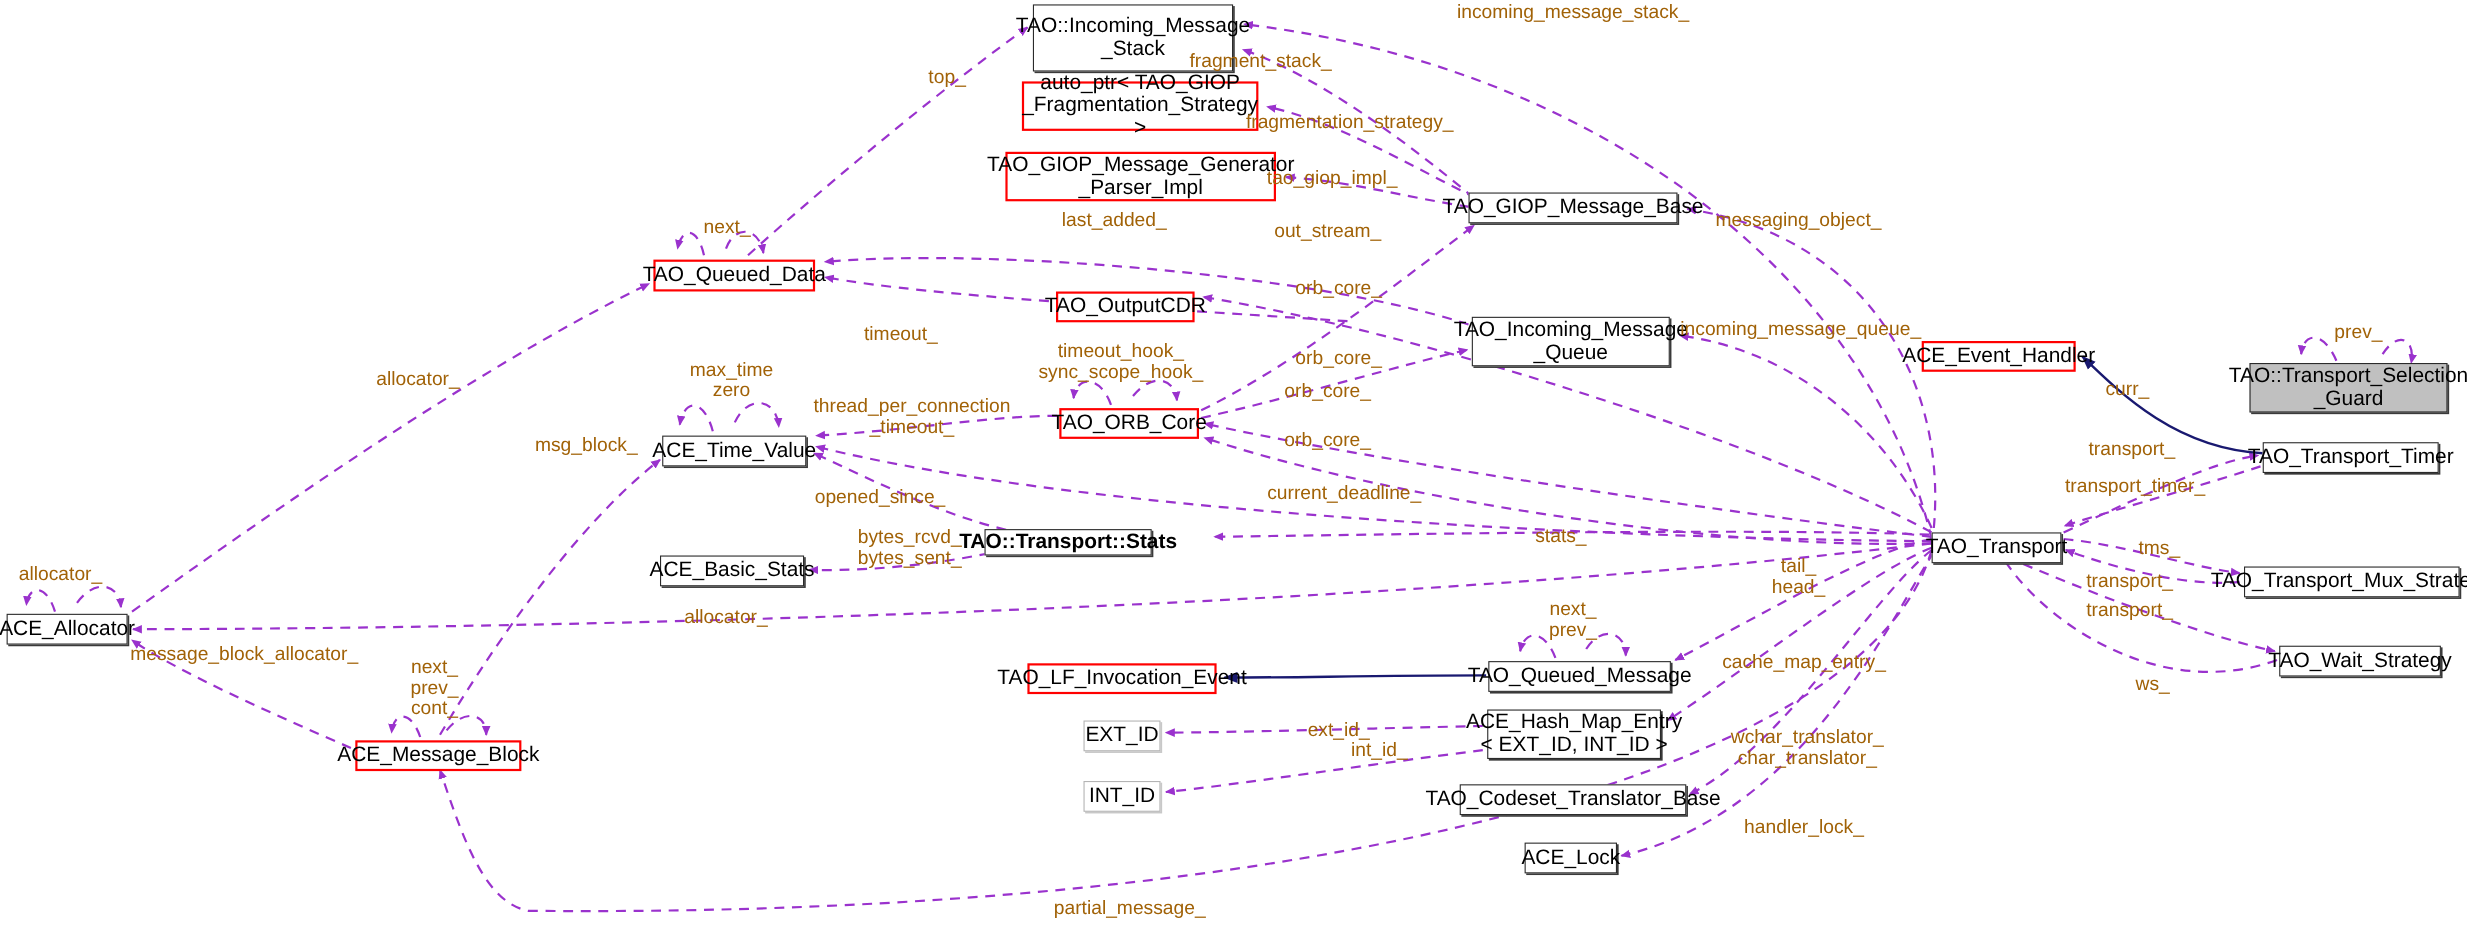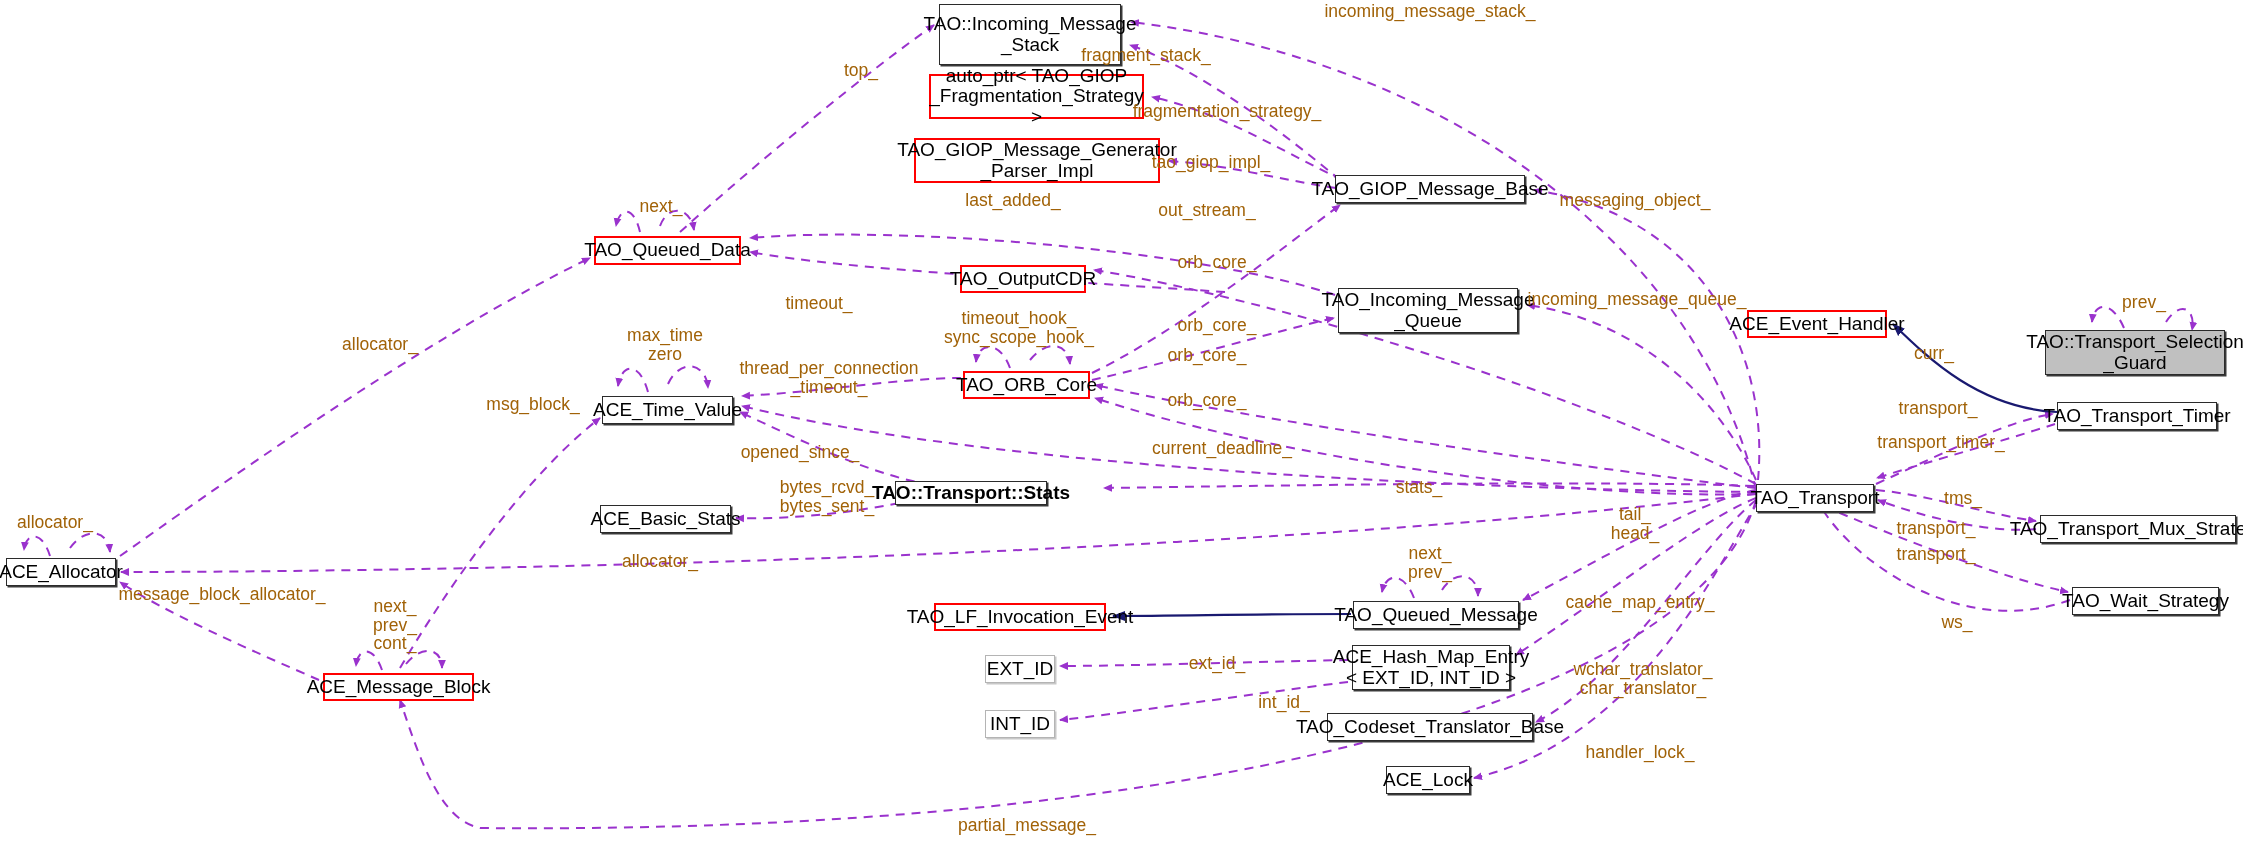--- a/index.html
+++ b/index.html
@@ -251,19 +251,19 @@
   <div class="edge-label" style="left:1936px;top:554px;">transport_</div>
   <div class="edge-label" style="left:222px;top:594px;">message_block_allocator_</div>
   <div class="edge-label" style="left:1430px;top:563px;">next_
 prev_</div>
   <div class="edge-label" style="left:1957px;top:622px;">ws_</div>
   <div class="edge-label" style="left:395px;top:625px;">next_
 prev_
 cont_</div>
   <div class="edge-label" style="left:1640px;top:602px;">cache_map_entry_</div>
   <div class="edge-label" style="left:1217px;top:663px;">ext_id_</div>
-  <div class="edge-label" style="left:1284px;top:682px;margin-top:20px;">int_id_</div>
+  <div class="edge-label" style="left:1254px;top:682px;">int_id_</div>
   <div class="edge-label" style="left:1643px;top:679px;">wchar_translator_
 char_translator_</div>
   <div class="edge-label" style="left:1640px;top:752px;">handler_lock_</div>
   <div class="edge-label" style="left:1027px;top:825px;">partial_message_</div>
 
 </div>
 
 </body></html>

